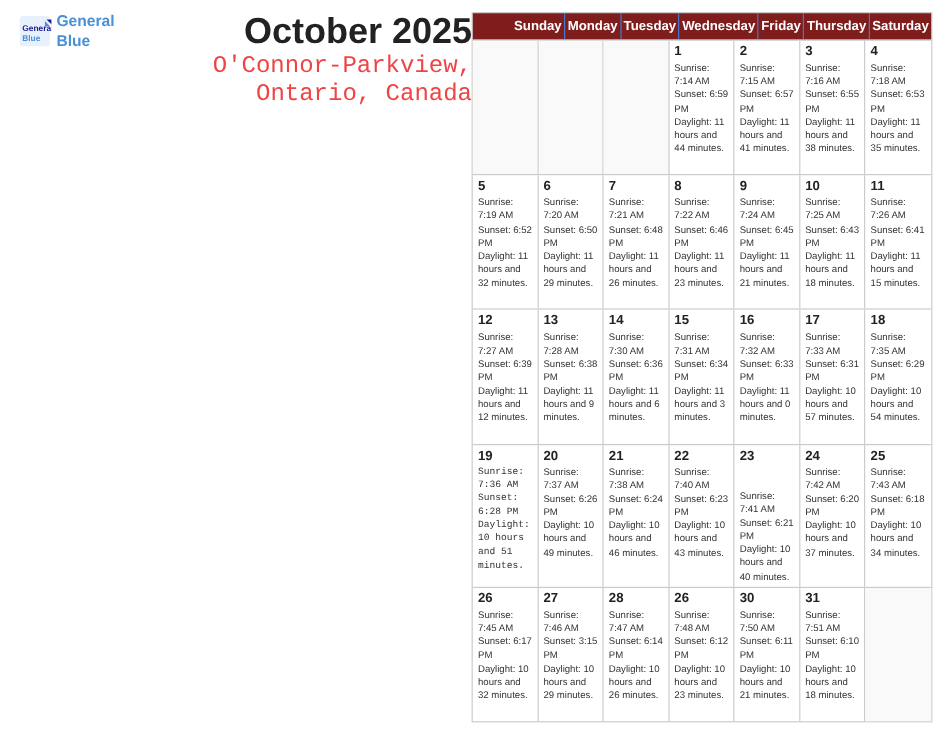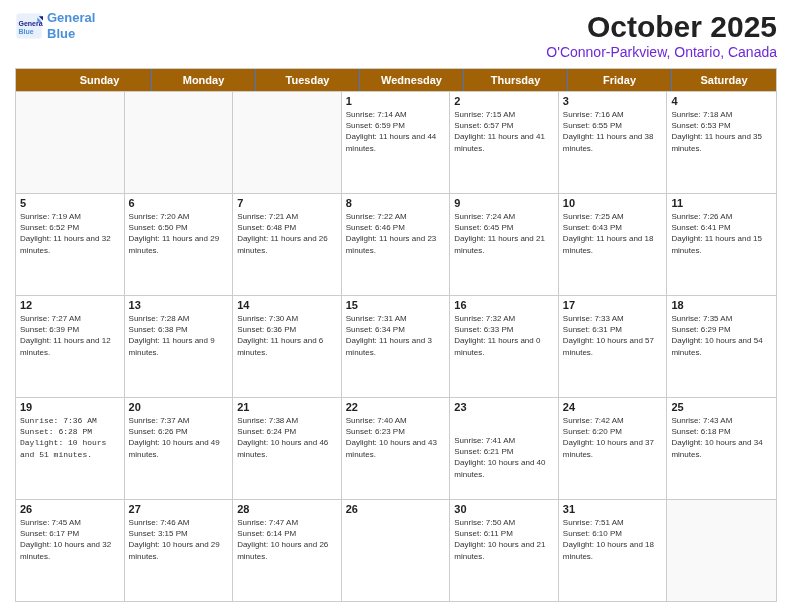--- a/index.html
+++ b/index.html
@@ -8,21 +8,21 @@
       background: #fff;
       width: 792px;
       height: 612px;
       overflow: hidden;
     }
     .page {
       width: 792px;
       height: 612px;
       padding: 10px 15px;
       display: flex;
-      flex-direction: column;
+      flex-direction: row;
     }
     .header {
       display: flex;
       align-items: flex-start;
       justify-content: space-between;
       margin-bottom: 8px;
     }
     .logo {
       display: flex;
       align-items: center;
@@ -43,34 +43,35 @@
     }
     .title-block {
       text-align: right;
     }
     .title-block h1 {
       font-size: 30px;
       font-weight: bold;
       color: #222;
     }
     .title-block h2 {
-      font-size: 14px;
+      font-size: 20px;
       font-weight: normal;
-      color: #6d28d9;
+      color: #ef4444;
+      font-family: Liberation Mono, monospace;
     }
     .calendar {
       flex: 1;
       display: flex;
       flex-direction: column;
       border: 1px solid #ccc;
     }
     .cal-header-row {
       display: grid;
       grid-template-columns: repeat(7, 1fr);
-      background: #a16207;
+      background: #7f1d1d;
       padding-left: 32px;
     }
     .cal-header-cell {
       color: #fff;
       font-size: 11px;
       font-weight: bold;
       text-align: center;
       padding: 5px 2px;
       border-right: 1px solid #4477cc;
     }
@@ -135,22 +136,22 @@
       <h2>O'Connor-Parkview, Ontario, Canada</h2>
     </div>
   </div>
 
   <div class="calendar">
     <div class="cal-header-row">
     <div class="cal-header-cell">Sunday</div>
         <div class="cal-header-cell">Monday</div>
         <div class="cal-header-cell">Tuesday</div>
         <div class="cal-header-cell">Wednesday</div>
+        <div class="cal-header-cell">Friday</div>
         <div class="cal-header-cell">Thursday</div>
-        <div class="cal-header-cell">Friday</div>
         <div class="cal-header-cell">Saturday</div>
       </div>
     <div class="cal-body">
     <div class="cal-week">
           <div class="cal-cell empty"></div>
           <div class="cal-cell empty"></div>
           <div class="cal-cell empty"></div>
           <div class="cal-cell">
             <div class="day-num">1</div>
             <div class="day-info" style="white-space: pre-line;">Sunrise: 7:14 AM
@@ -322,20 +323,23 @@
 Daylight: 10 hours and 29 minutes.</div>
           </div>
           <div class="cal-cell">
             <div class="day-num">28</div>
             <div class="day-info" style="white-space: pre-line;">Sunrise: 7:47 AM
 Sunset: 6:14 PM
 Daylight: 10 hours and 26 minutes.</div>
           </div>
           <div class="cal-cell">
             <div class="day-num">26</div>
+            <div class="day-info" style="white-space: pre-line;">Sunrise: 7:48 AM
+Sunset: 6:12 PM
+Daylight: 10 hours and 23 minutes.</div>
           </div>
           <div class="cal-cell">
             <div class="day-num">30</div>
             <div class="day-info" style="white-space: pre-line;">Sunrise: 7:50 AM
 Sunset: 6:11 PM
 Daylight: 10 hours and 21 minutes.</div>
           </div>
           <div class="cal-cell">
             <div class="day-num">31</div>
             <div class="day-info" style="white-space: pre-line;">Sunrise: 7:51 AM

